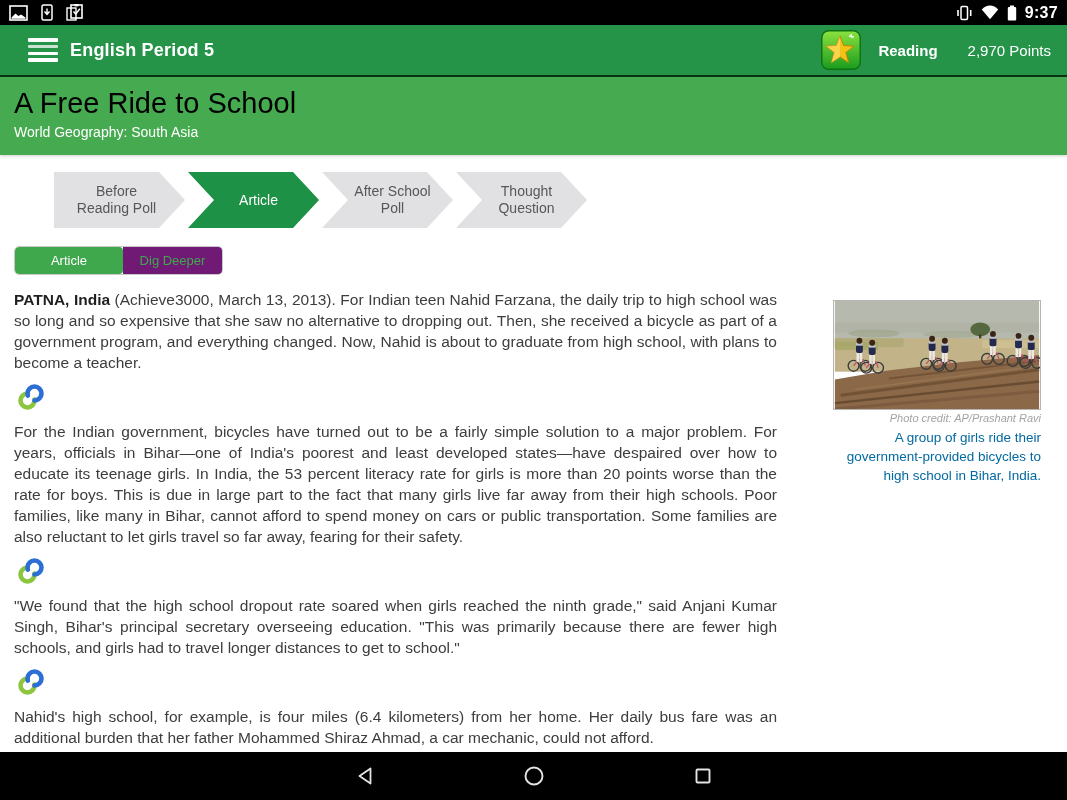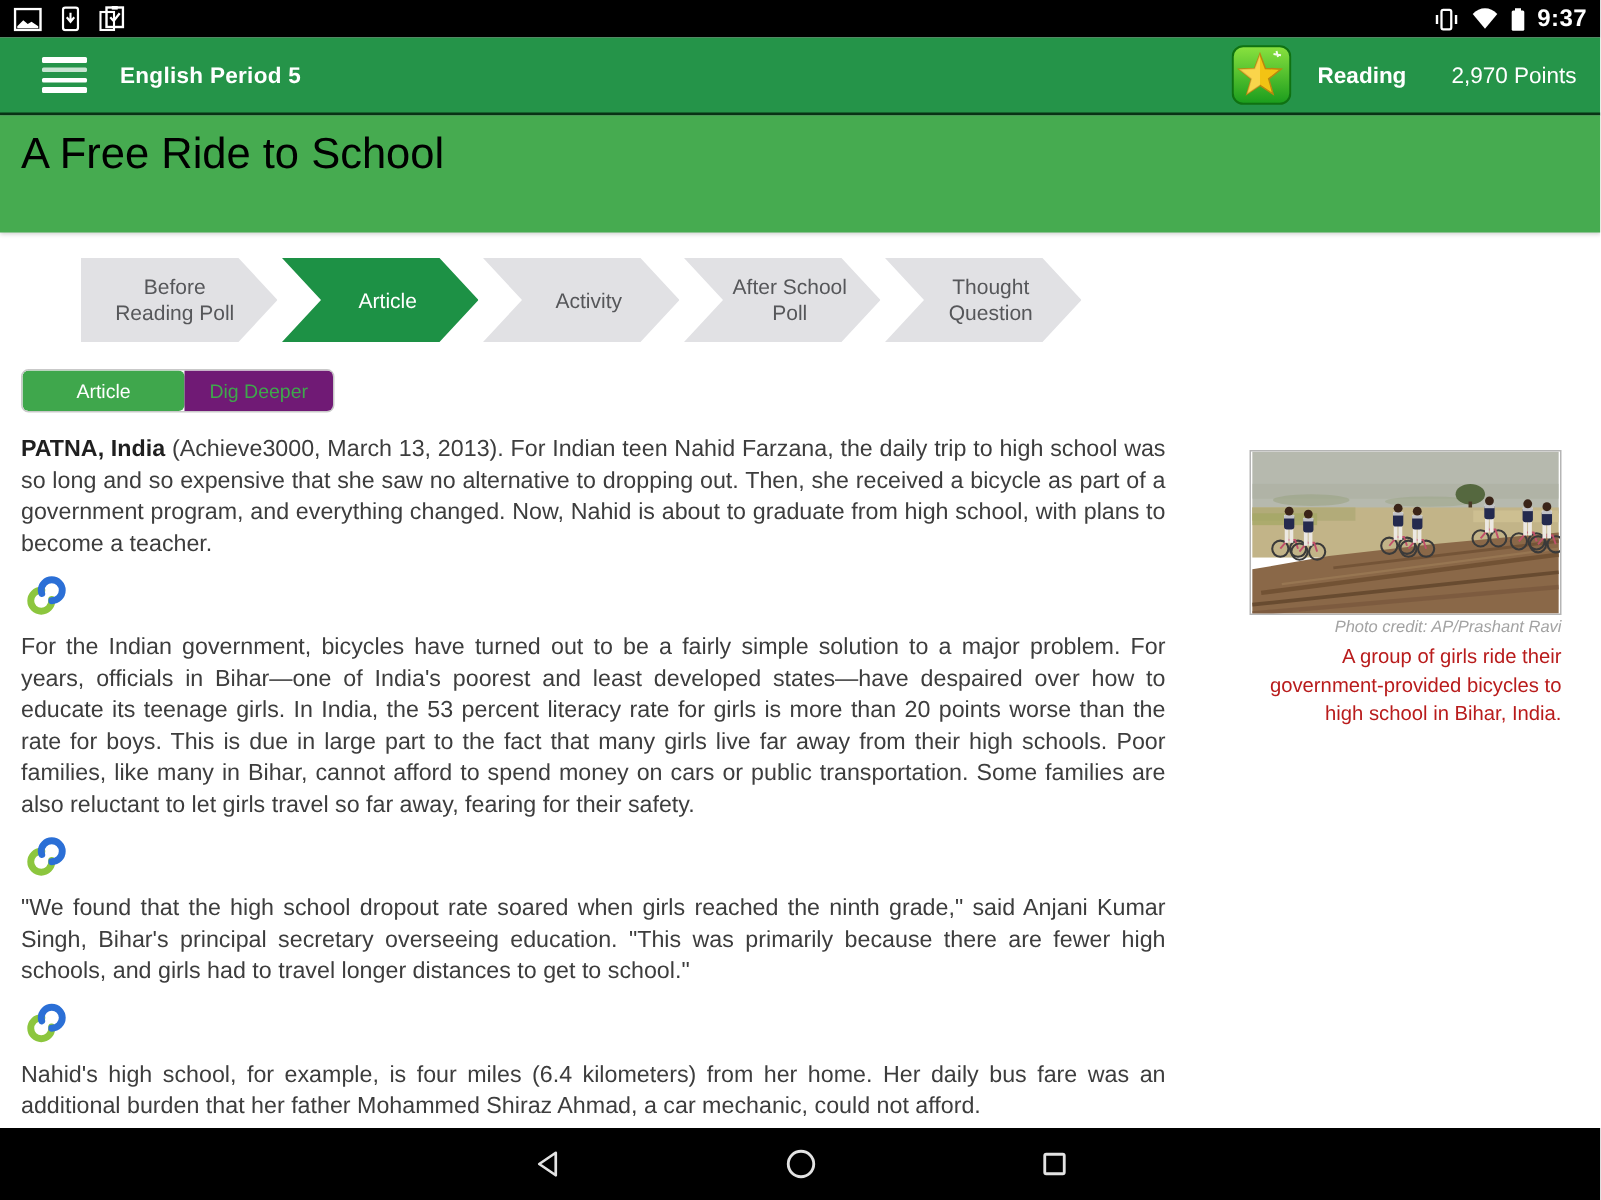--- a/index.html
+++ b/index.html
@@ -12,21 +12,21 @@
   .status-left { display:flex; align-items:center; gap:13px; }
   .status-right { margin-left:auto; display:flex; align-items:center; gap:8px; }
   .status-time { color:#fff; font-size:16px; font-weight:700; letter-spacing:.3px; }
 
   
   .app-bar { height:52px; background:#259449; display:flex; align-items:center; padding:0 16px;
              border-bottom:2px solid rgba(0,20,5,.75); }
   .menu-btn { width:30px; height:24px; display:flex; flex-direction:column; justify-content:space-between; cursor:pointer; margin-left:12px; }
   .menu-btn i { display:block; height:3.5px; background:#fff; border-radius:1px; }
   .menu-btn i:nth-child(2){ opacity:.75; }
-  .class-name { color:#fff; font-size:15px; font-weight:700; margin-left:22px; letter-spacing:.2px; }
+  .class-name { color:#fff; font-size:18px; font-weight:700; margin-left:12px; letter-spacing:.2px; }
   .profile { margin-left:auto; display:flex; align-items:center; }
   .star-badge { width:40px; height:40px; }
   .user-name { color:#fff; font-size:15px; font-weight:700; margin-left:17px; }
   .points { color:#fff; font-size:15px; font-weight:400; margin-left:30px; }
 
   
   .lesson-band { height:78px; background:#46ab50; padding:9px 14px 0 14px; box-shadow:0 1px 3px rgba(0,0,0,.2); }
   .lesson-title { color:#000000; font-size:29px; font-weight:400; line-height:34px; }
   .lesson-subtitle { color:#fff; font-size:14px; margin-top:4px; }
 
@@ -49,21 +49,21 @@
   
   .article-col { width:777px; padding:14px 0 0 14px; }
   .article-col p { font-size:15.5px; line-height:21px; text-align:justify; color:#3d3d3d; margin:0 0 10px 0; }
   .article-col p b { color:#1f1f1f; }
   .link-icon { display:block; width:30px; height:28px; margin:0 0 10px 2px; cursor:pointer; }
 
   
   .photo-aside { position:absolute; left:833px; top:300px; width:208px; }
   .photo-frame { width:208px; height:110px; border:1px solid #b5b5b5; display:block; }
   .photo-credit { font-size:11px; font-style:italic; color:#a3a3a3; text-align:right; margin-top:2px; }
-  .photo-caption { font-size:13.5px; line-height:19px; color:#b91c1c; text-align:right; margin-top:4px; }
+  .photo-caption { font-size:13.5px; line-height:19px; color:#0369a1; text-align:right; margin-top:4px; }
 
   
   .nav-bar { position:absolute; left:0; bottom:0; width:1067px; height:48px; background:#000;
              display:flex; align-items:center; justify-content:center; gap:141px; }
   .nav-btn { width:28px; height:28px; display:flex; align-items:center; justify-content:center; cursor:pointer; }
 </style>
 </head>
 <body>
 
 <div id="screen">
@@ -122,31 +122,29 @@
         <path d="M19 6 L15.4 15.6 L5 16.1 L13.2 22.6 L10.3 32.7 L19 26.9 Z" fill="#ffe47a" opacity="0.55"></path>
         <path d="M30 4 L31 8 M28 6 L33 6.8" stroke="#fff" stroke-width="1.3" opacity="0.9"></path>
       </svg>
       <span class="user-name">Reading</span>
       <span class="points">2,970 Points</span>
     </div>
   </div>
 
   <div class="lesson-band">
     <div class="lesson-title">A Free Ride to School</div>
+    <div class="lesson-subtitle">World Geography: South Asia</div>
   </div>
 
   <div class="steps">
     <div class="step">
         <span>Before Reading Poll</span>
       </div>
     <div class="step active">
         <span>Article</span>
-      </div>
-    <div class="step">
-        <span>Activity</span>
       </div>
     <div class="step">
         <span>After School Poll</span>
       </div>
     <div class="step">
         <span>Thought Question</span>
       </div>
   </div>
 
   <div class="tab-group">

